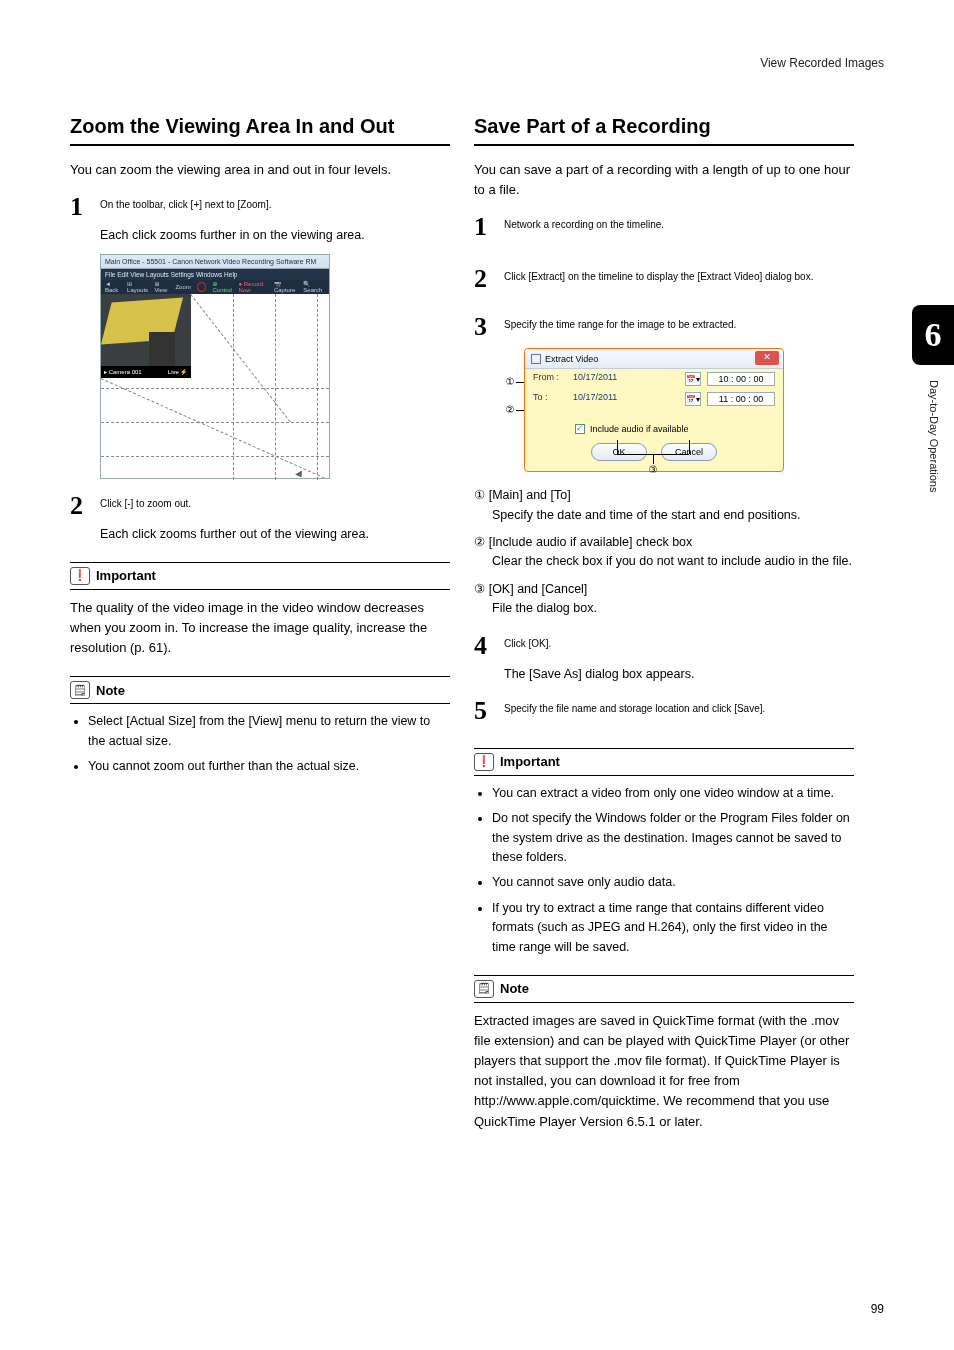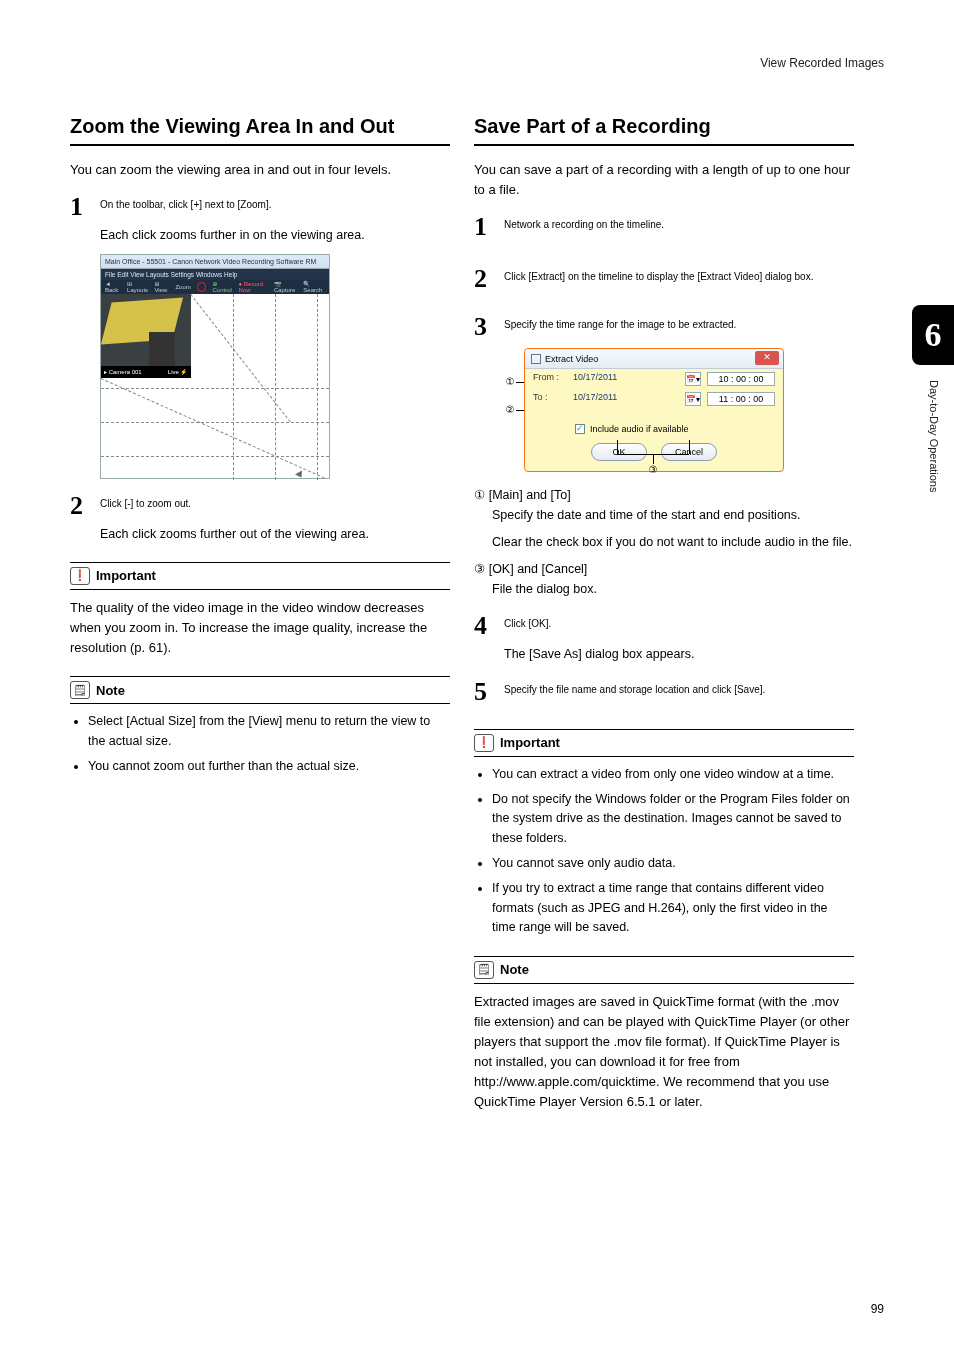--- a/index.html
+++ b/index.html
@@ -200,20 +200,21 @@
         <div class="annot-vline" style="left:149px; top:106px; height:10px"></div>
         <span class="annot-circ" style="left:143px; top:116px">③</span>
       </div>
 
       <div class="defs">
         <div class="def-item">
           <p class="def-label circnum">① [Main] and [To]</p>
           <p class="def-body">Specify the date and time of the start and end positions.</p>
         </div>
         <div class="def-item">
+          <p class="def-label circnum">② [Include audio if available] check box</p>
           <p class="def-body">Clear the check box if you do not want to include audio in the file.</p>
         </div>
         <div class="def-item">
           <p class="def-label circnum">③ [OK] and [Cancel]</p>
           <p class="def-body">File the dialog box.</p>
         </div>
       </div>
 
       <div class="step">
         <div class="step-num">4</div>

